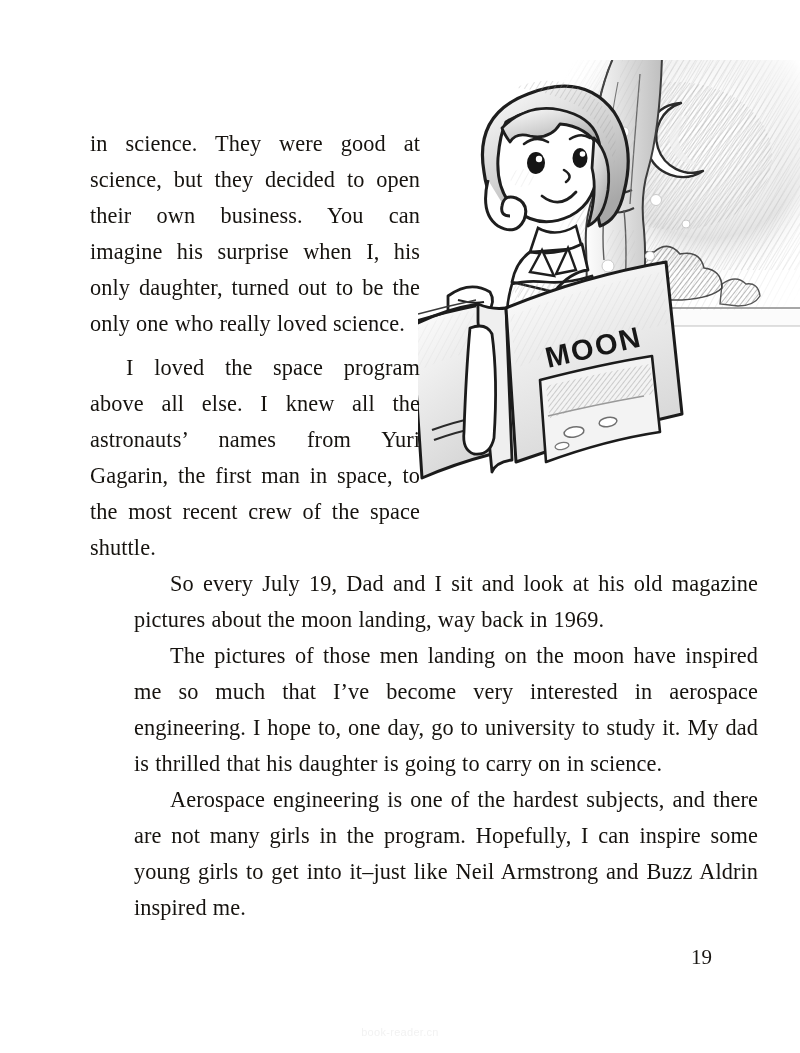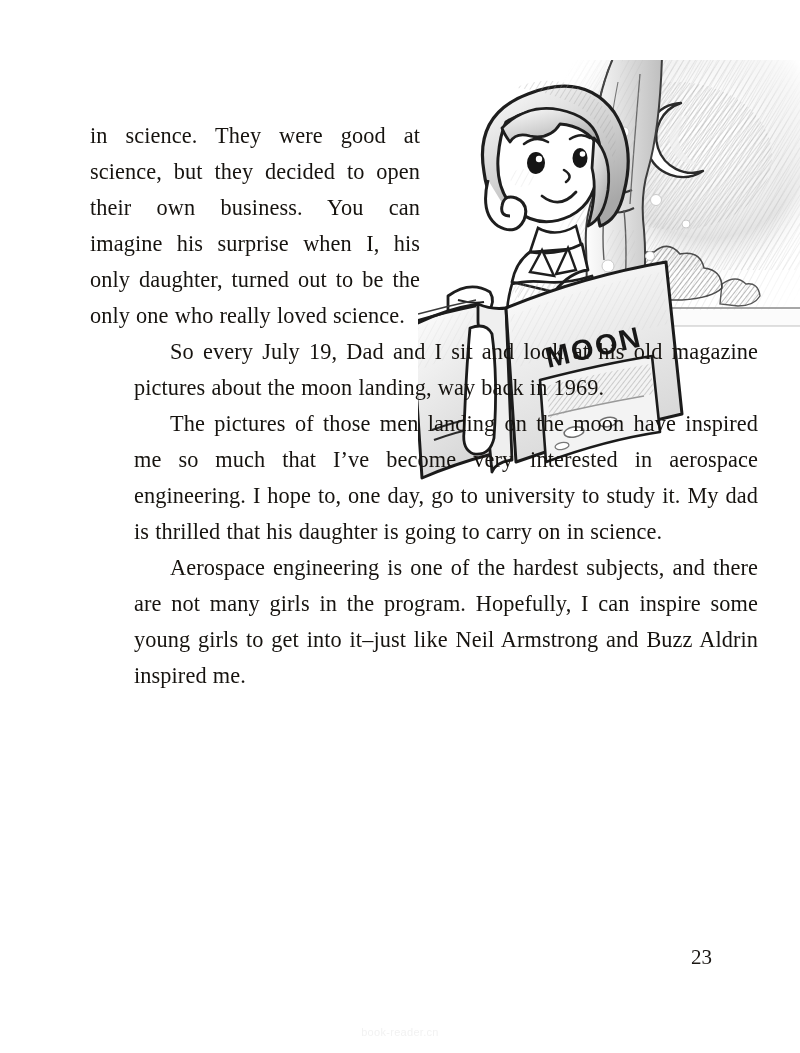--- a/index.html
+++ b/index.html
@@ -40,21 +40,21 @@
     font-size: 22.3px;
     line-height: 36px;
     text-align: justify;
     text-indent: 36px;
     letter-spacing: 0.1px;
     word-spacing: 0.4px;
     color: #16130f;
   }
   .para.first { text-indent: 0; }
   
-  .para.narrow { width: 330px; }
+  .para.narrow { width: 330px; margin-top: 8px; }
   .para.wide { width: 624px; margin-left: 44px; }
 
   #page-number {
     position: absolute;
     left: 0;
     top: 945px;
     width: 712px;
     text-align: right;
     font-size: 21px;
     color: #1a1713;
@@ -246,22 +246,23 @@
         <path d="M52 268 q16 -6 22 6 q6 44 2 104 q-4 18 -20 16 q-12 -4 -10 -22 q2 -60 6 -104 z" fill="#ffffff" stroke="#1b1b1b" stroke-width="2.8" stroke-linejoin="round"></path>
 
         <path d="M-6 262 q34 -10 64 -16" fill="none" stroke="#1b1b1b" stroke-width="2.4"></path>
         <path d="M0 254 q30 -8 58 -14" fill="none" stroke="#3a3a3a" stroke-width="1.6"></path>
       </g>
     </svg>
   </div>
 
   <div id="body-text">
     <p class="para first narrow">in science. They were good at science, but they decided to open their own business. You can imagine his surprise when I, his only daughter, turned out to be the only one who really loved science.</p>
+    <p class="para narrow">I loved the space program above all else. I knew all the astronauts’ names from Yuri Gagarin, the first man in space, to the most recent crew of the space shuttle.</p>
     <p class="para wide">So every July 19, Dad and I sit and look at his old magazine pictures about the moon landing, way back in 1969.</p>
     <p class="para wide">The pictures of those men landing on the moon have inspired me so much that I’ve become very interested in aerospace engineering. I hope to, one day, go to university to study it. My dad is thrilled that his daughter is going to carry on in science.</p>
     <p class="para wide">Aerospace engineering is one of the hardest subjects, and there are not many girls in the program. Hopefully, I can inspire some young girls to get into it–just like Neil Armstrong and Buzz Aldrin inspired me.</p>
   </div>
 
-  <div id="page-number">23</div>
+  <div id="page-number">19</div>
 
   <div id="watermark">book-reader.cn</div>
 
 </div>
 
 </body></html>

